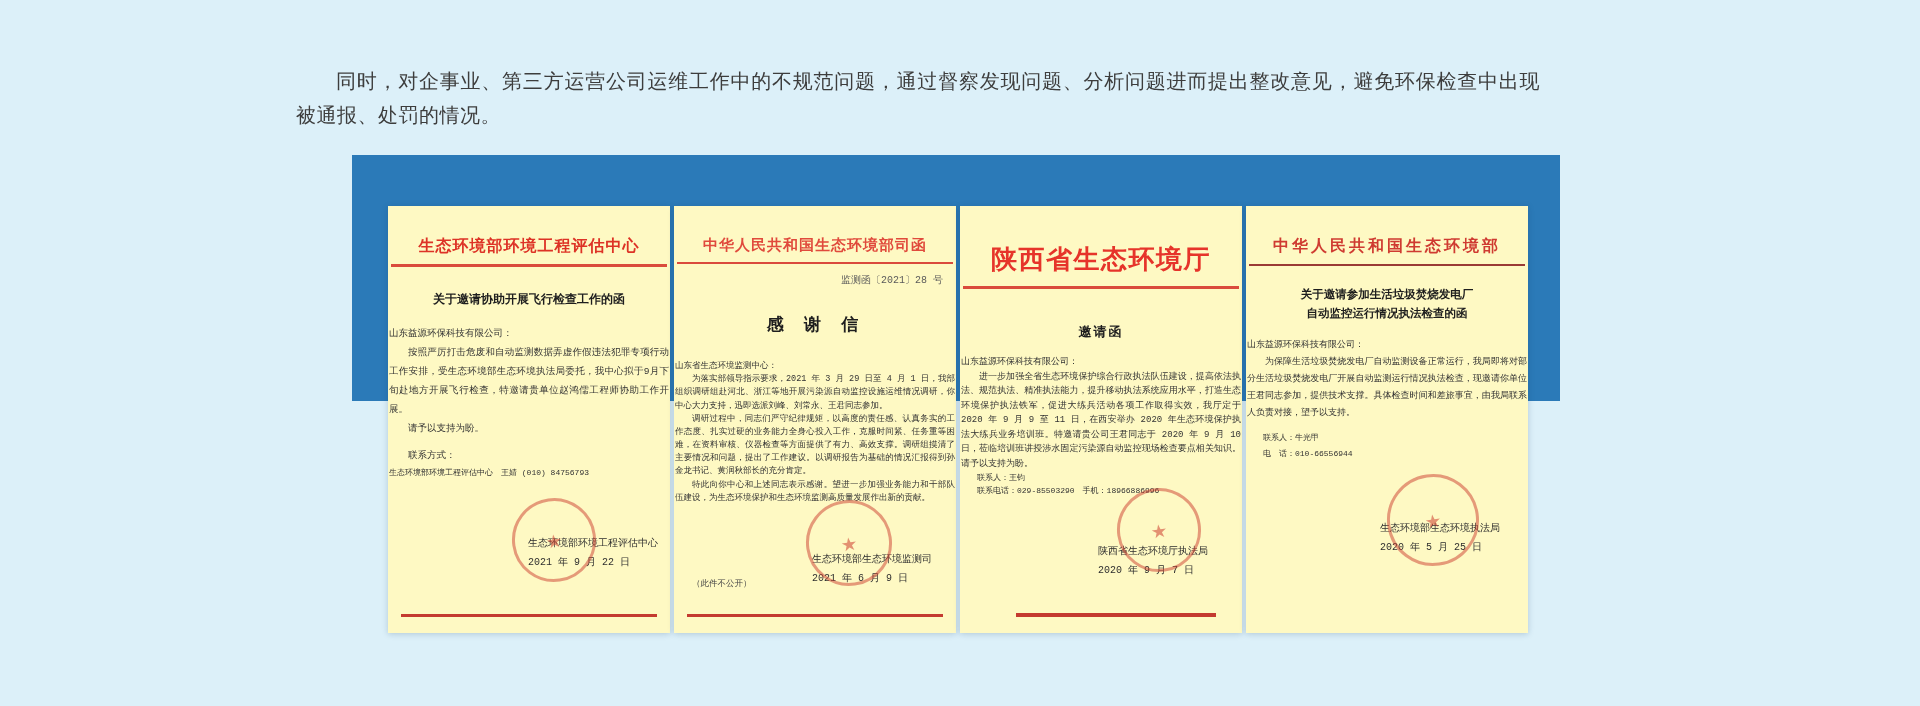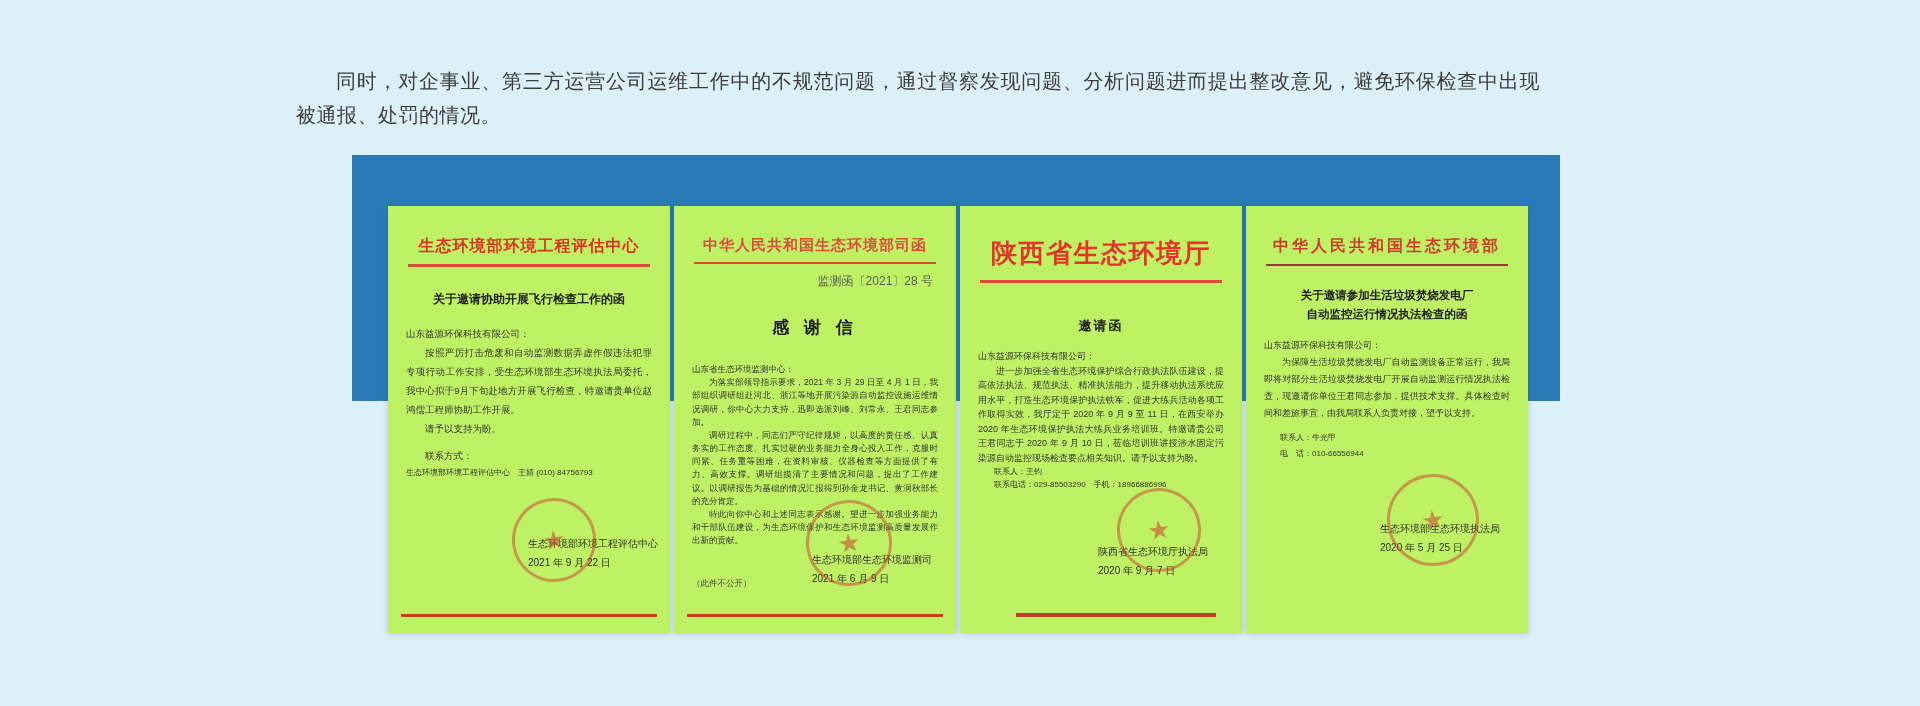--- a/index.html
+++ b/index.html
@@ -24,40 +24,40 @@
     background:#2b7ab8;
   }
 
   
   .docs{
     position:absolute;left:388px;top:206px;width:1140px;height:427px;
     display:flex;gap:4px;
   }
   .paper{
     position:relative;flex:1;box-sizing:border-box;
-    background:#bef264;
+    background:#fef9c3;
     box-shadow:0 1px 6px rgba(25,60,95,.22);
-    padding:30px 18px 0;
+    padding:30px 1px 0;
     overflow:hidden;
-    font-family:Liberation Sans, sans-serif;
+    font-family:Liberation Mono, monospace;
   }
 
   .lh{font-weight:700;text-align:center;white-space:nowrap;}
   .lh1{font-size:16px;letter-spacing:1px;color:#dd3326;}
   .lh2{font-size:15px;letter-spacing:1px;color:#e04a3c;}
-  .lh3{font-size:26px;letter-spacing:1.5px;color:#e6342a;}
+  .lh3{font-size:26px;letter-spacing:1.5px;color:#e6342a;margin-top:6px;}
   .lh4{font-size:16px;letter-spacing:3px;color:#cf3b31;}
 
   .lh-line{height:2px;background:#da4b3c;margin:7px 2px 0;}
   .lh-line1{height:3px;}
   .lh-line3{margin-top:9px;height:3px;}
   .lh-line4{background:#9a3b35;}
 
   .doc-num{
-    text-align:right;font-size:12px;color:#5a5a5a;margin:9px 5px 0;
+    text-align:right;font-size:10px;color:#5a5a5a;margin:9px 12px 0;
   }
 
   .doc-title{
     text-align:center;font-weight:700;color:#1e1e1e;
   }
   .t1{font-size:12px;margin-top:24px;}
   .t2{font-size:17px;letter-spacing:5px;margin-top:26px;}
   .t3{font-size:13px;letter-spacing:2px;margin-top:34px;}
   .t4{font-size:11.5px;line-height:1.65;margin-top:20px;}
 

